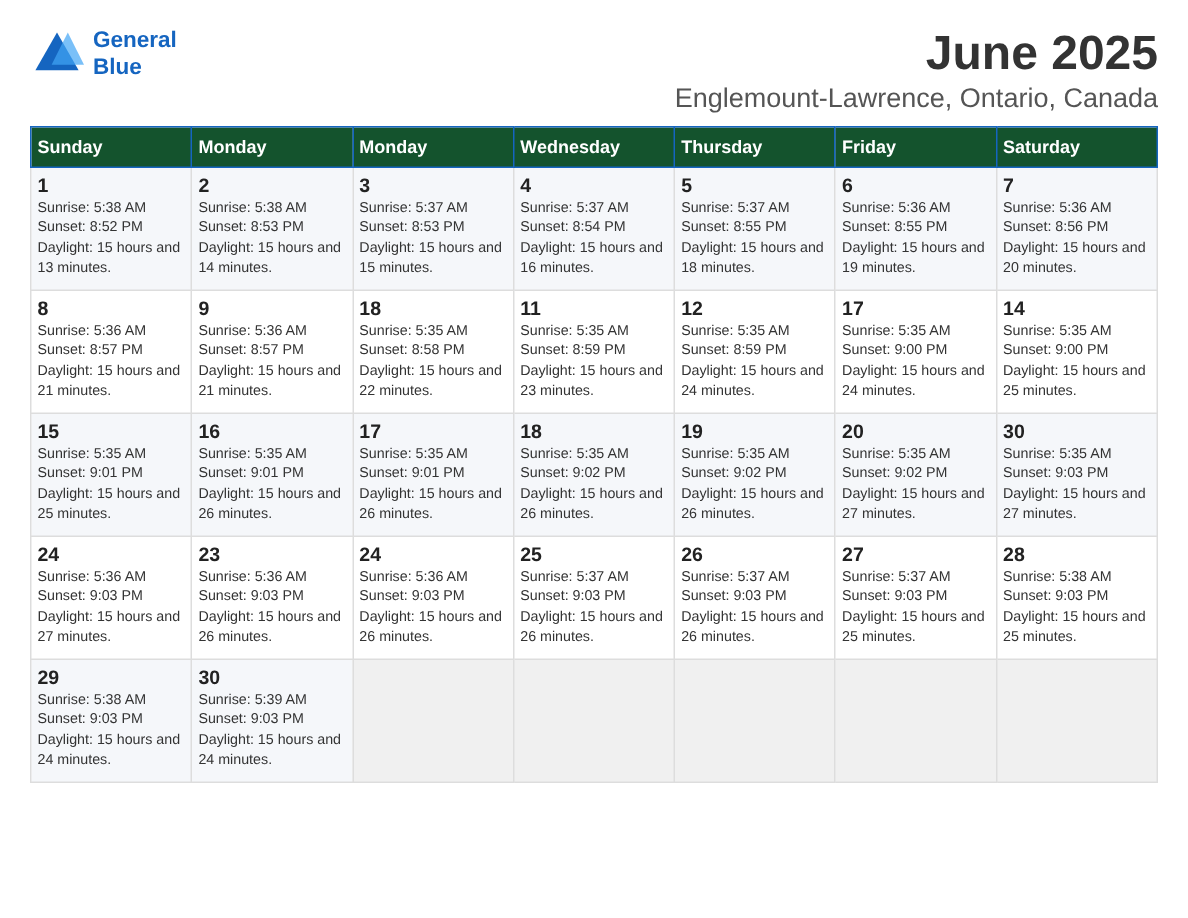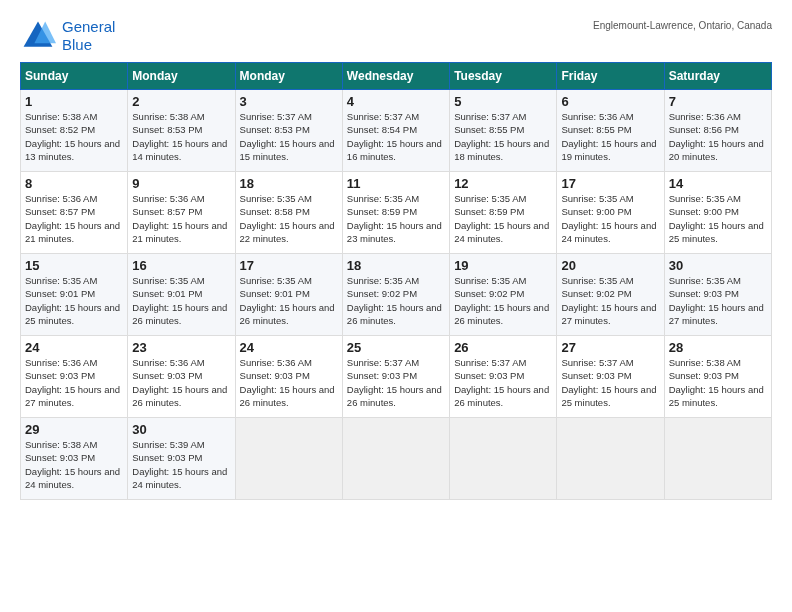--- a/index.html
+++ b/index.html
@@ -19,53 +19,53 @@
       justify-content: space-between;
       margin-bottom: 4px;
     }
     .logo {
       display: flex;
       align-items: center;
       gap: 6px;
     }
     .logo-text {
       font-size: 15px;
-      font-weight: normal;
+      font-weight: bold;
       line-height: 1.2;
       color: #333;
     }
     .logo-text span {
       color: #1565c0;
     }
     .logo-icon {
       width: 36px;
       height: 36px;
     }
     .title-section {
       text-align: right;
     }
     .main-title {
       font-size: 32px;
       font-weight: bold;
       color: #333;
       line-height: 1.1;
     }
     .subtitle {
-      font-size: 10px;
+      font-size: 18px;
       color: #555;
       margin-top: 2px;
     }
     .calendar {
       width: 100%;
       border-collapse: collapse;
       margin-top: 8px;
       font-size: 10.5px;
     }
     .calendar thead tr {
-      background-color: #0f766e;
+      background-color: #14532d;
       color: #fff;
     }
     .calendar thead th {
       padding: 6px 4px;
       text-align: left;
       font-size: 12px;
       font-weight: bold;
       border: 1px solid #1565c0;
       width: calc(100% / 7);
     }
@@ -107,32 +107,33 @@
       <svg class="logo-icon" viewBox="0 0 40 40">
         <polygon points="20,4 36,32 4,32" fill="#1565c0"></polygon>
         <polygon points="28,4 40,28 16,28" fill="#42a5f5" opacity="0.7"></polygon>
       </svg>
       <div class="logo-text">
         <span>General</span><br>
         <span>Blue</span>
       </div>
     </div>
     <div class="title-section">
+      <div class="main-title">June 2025</div>
       <div class="subtitle">Englemount-Lawrence, Ontario, Canada</div>
     </div>
   </div>
 
   <table class="calendar">
     <thead>
       <tr>
       <th>Sunday</th>
           <th>Monday</th>
           <th>Monday</th>
           <th>Wednesday</th>
-          <th>Tuesday</th>
+          <th>Thursday</th>
           <th>Friday</th>
           <th>Saturday</th>
         </tr>
     </thead>
     <tbody id="calendar-body">
     <tr>
           <td>
             <span class="day-num">1</span>
             <div class="day-info">Sunrise: 5:38 AM<br>Sunset: 8:52 PM<br>Daylight: 15 hours and 13 minutes.</div>
           </td>

